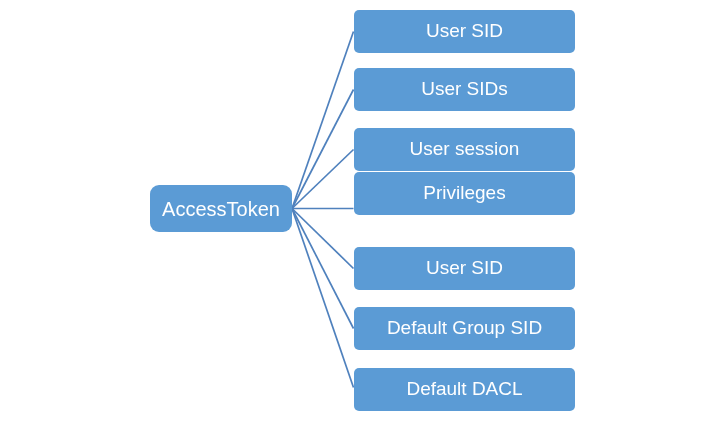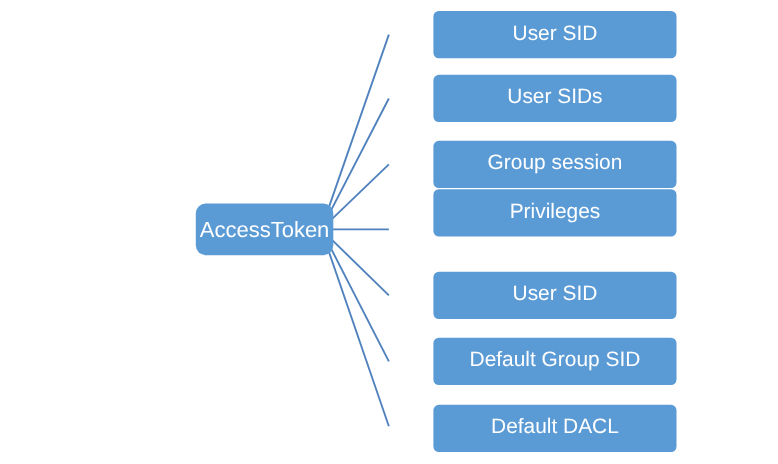--- a/index.html
+++ b/index.html
@@ -32,31 +32,29 @@
     display: flex;
     align-items: center;
     justify-content: center;
     background: var(--node-fill);
     color: var(--node-text);
     text-align: center;
     line-height: 1.1;
   }
   .node-root {
     left: 150px; top: 185px;
-    width: 125px; height: 47px;
+    width: 142px; height: 47px;
     border-radius: 9px;
     font-size: 20px;
-    margin-left: 28px;
   }
   .node-child {
     left: 354px;
     width: 221px; height: 43px;
     border-radius: 5px;
     font-size: 19px;
-    margin-left: 40px;
   }
   .c0 { top: 10px; }
   .c1 { top: 68px; }
   .c2 { top: 128px; }
   .c3 { top: 172px; }
   .c4 { top: 247px; }
   .c5 { top: 307px; }
   .c6 { top: 368px; text-align: center; }
 </style>
 </head>
@@ -73,21 +71,21 @@
     <line x1="292" y1="208.5" x2="353.5" y2="328.5"></line>
     <line x1="292" y1="208.5" x2="353.5" y2="387.5"></line>
   </svg>
 
   <div class="node node-root">AccessToken</div>
 
   <div class="node node-child c0">User SID</div>
 
   <div class="node node-child c1">User SIDs</div>
 
-  <div class="node node-child c2">Group session</div>
+  <div class="node node-child c2">User session</div>
 
   <div class="node node-child c3">Privileges</div>
 
   <div class="node node-child c4">User SID</div>
 
   <div class="node node-child c5">Default Group SID</div>
 
   <div class="node node-child c6">Default DACL</div>
 
 </div>

